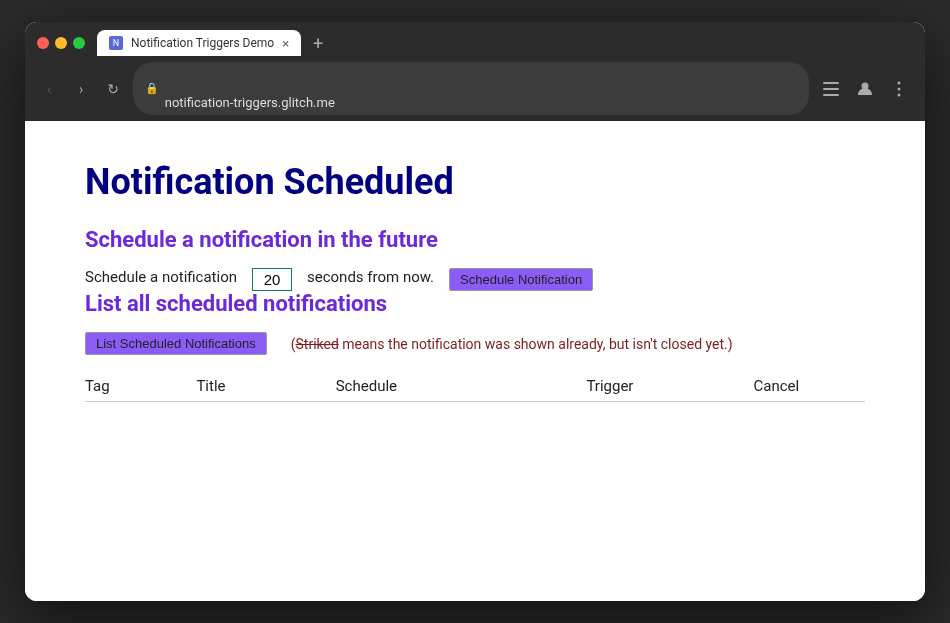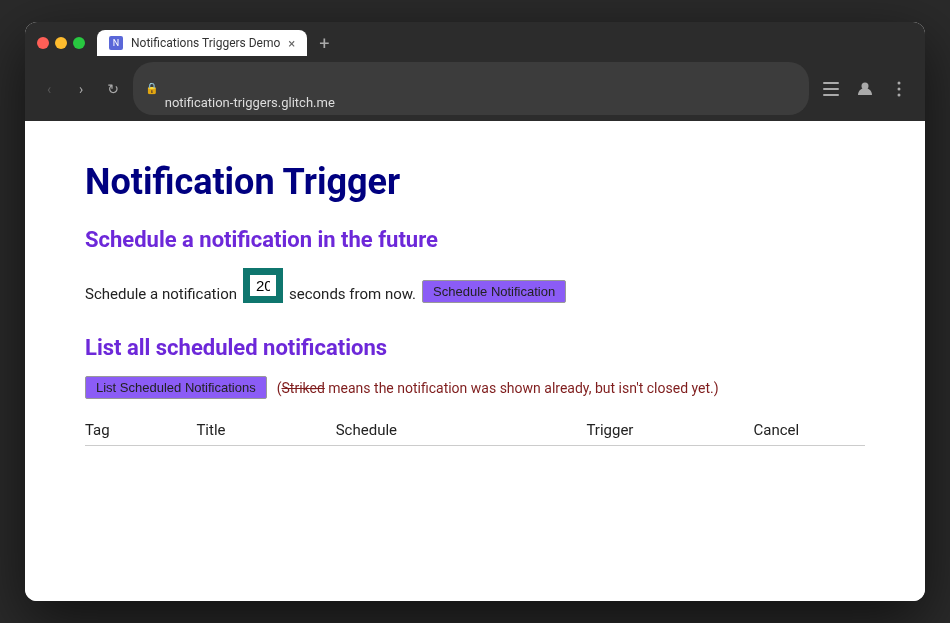--- a/index.html
+++ b/index.html
@@ -192,29 +192,28 @@
 
     .section-title {
       font-size: 22px;
       font-weight: 700;
       color: #6d28d9;
       margin-bottom: 16px;
     }
 
     .schedule-row {
       display: flex;
-      align-items: flex-end;
-      gap: 6px;
+      align-items: flex-start;
+      gap: 15px;
       font-size: 15px;
       color: #222;
-      margin-bottom: 32px;
     }
 
     .seconds-input {
-      border: 7px solid #0f766e;
+      border: 1px solid #0f766e;
       padding: 2px 6px;
       font-size: 15px;
       width: 40px;
       text-align: center;
     }
 
     .action-btn {
       border: 1px solid #999;
       background: #8b5cf6;
       padding: 3px 10px;
@@ -224,21 +223,21 @@
       color: #222;
     }
 
     .list-section {
       margin-bottom: 12px;
     }
 
     .list-row {
       display: flex;
       align-items: center;
-      gap: 10px;
+      gap: 24px;
       font-size: 15px;
       color: #222;
       margin-bottom: 16px;
     }
 
     .note-text {
       font-size: 14px;
       color: #7f1d1d;
     }
 
@@ -276,21 +275,21 @@
     <div class="tab-bar">
       <div class="window-controls">
         <button class="control-btn control-close"></button>
         <button class="control-btn control-minimize"></button>
         <button class="control-btn control-maximize"></button>
       </div>
       <div class="tab">
         <div class="tab-favicon">
           <span>N</span>
         </div>
-        <span class="tab-label">Notifications Triggers Demo</span>
+        <span class="tab-label">Notification Triggers Demo</span>
         <span class="tab-close">×</span>
       </div>
       <span class="new-tab-btn">+</span>
     </div>
     <div class="address-bar">
       <div class="nav-btn disabled">‹</div>
       <div class="nav-btn">›</div>
       <div class="reload-btn">↻</div>
       <div class="url-bar">
         <span class="lock-icon">🔒</span>
@@ -315,21 +314,21 @@
             <circle cx="2" cy="2" r="1.5"></circle>
             <circle cx="2" cy="8" r="1.5"></circle>
             <circle cx="2" cy="14" r="1.5"></circle>
           </svg>
         </div>
       </div>
     </div>
   </div>
 
   <div class="page-content">
-    <h1 class="page-title">Notification Trigger</h1>
+    <h1 class="page-title">Notification Scheduled</h1>
 
     <h2 class="section-title">Schedule a notification in the future</h2>
     <div class="schedule-row">
       <span>Schedule a notification</span>
       <input class="seconds-input" type="text" value="20" style="">
       <span>seconds from now.</span>
       <button class="action-btn">Schedule Notification</button>
     </div>
 
     <div class="list-section">

